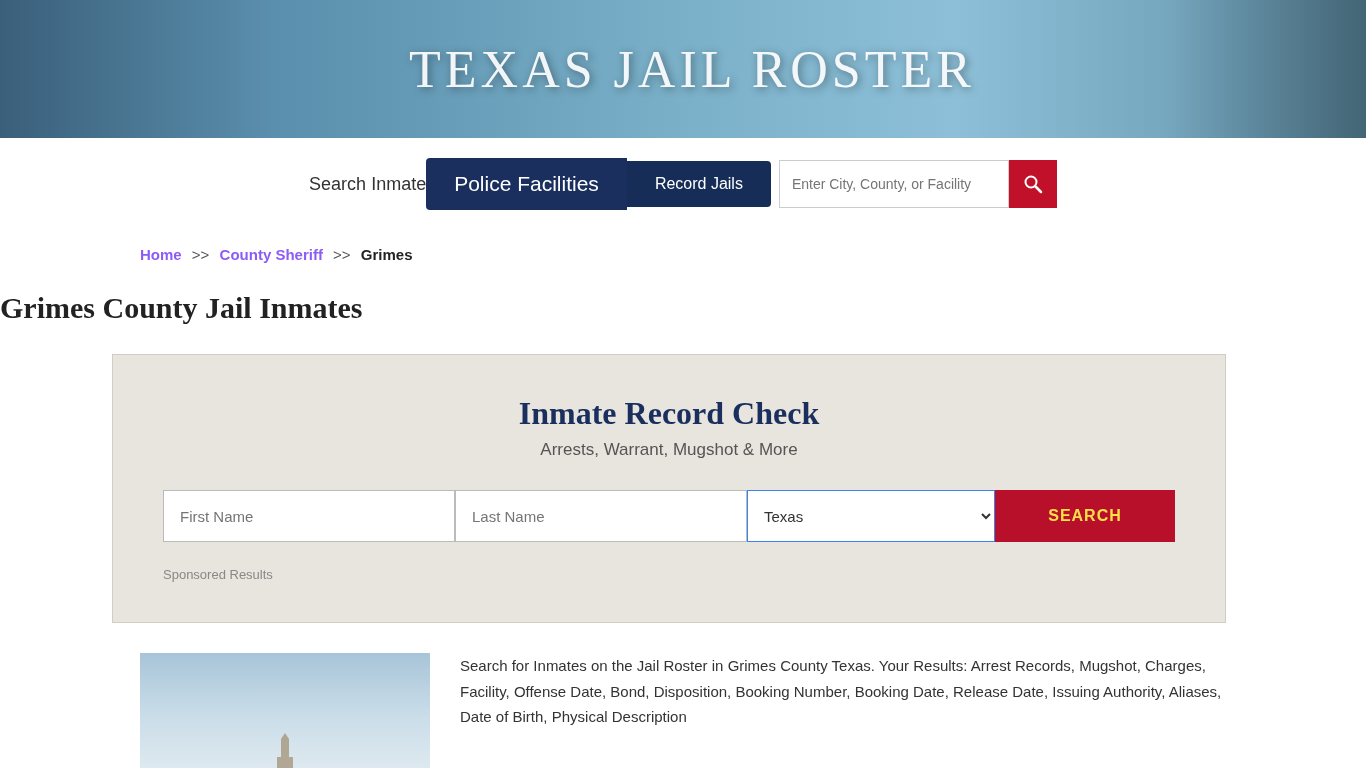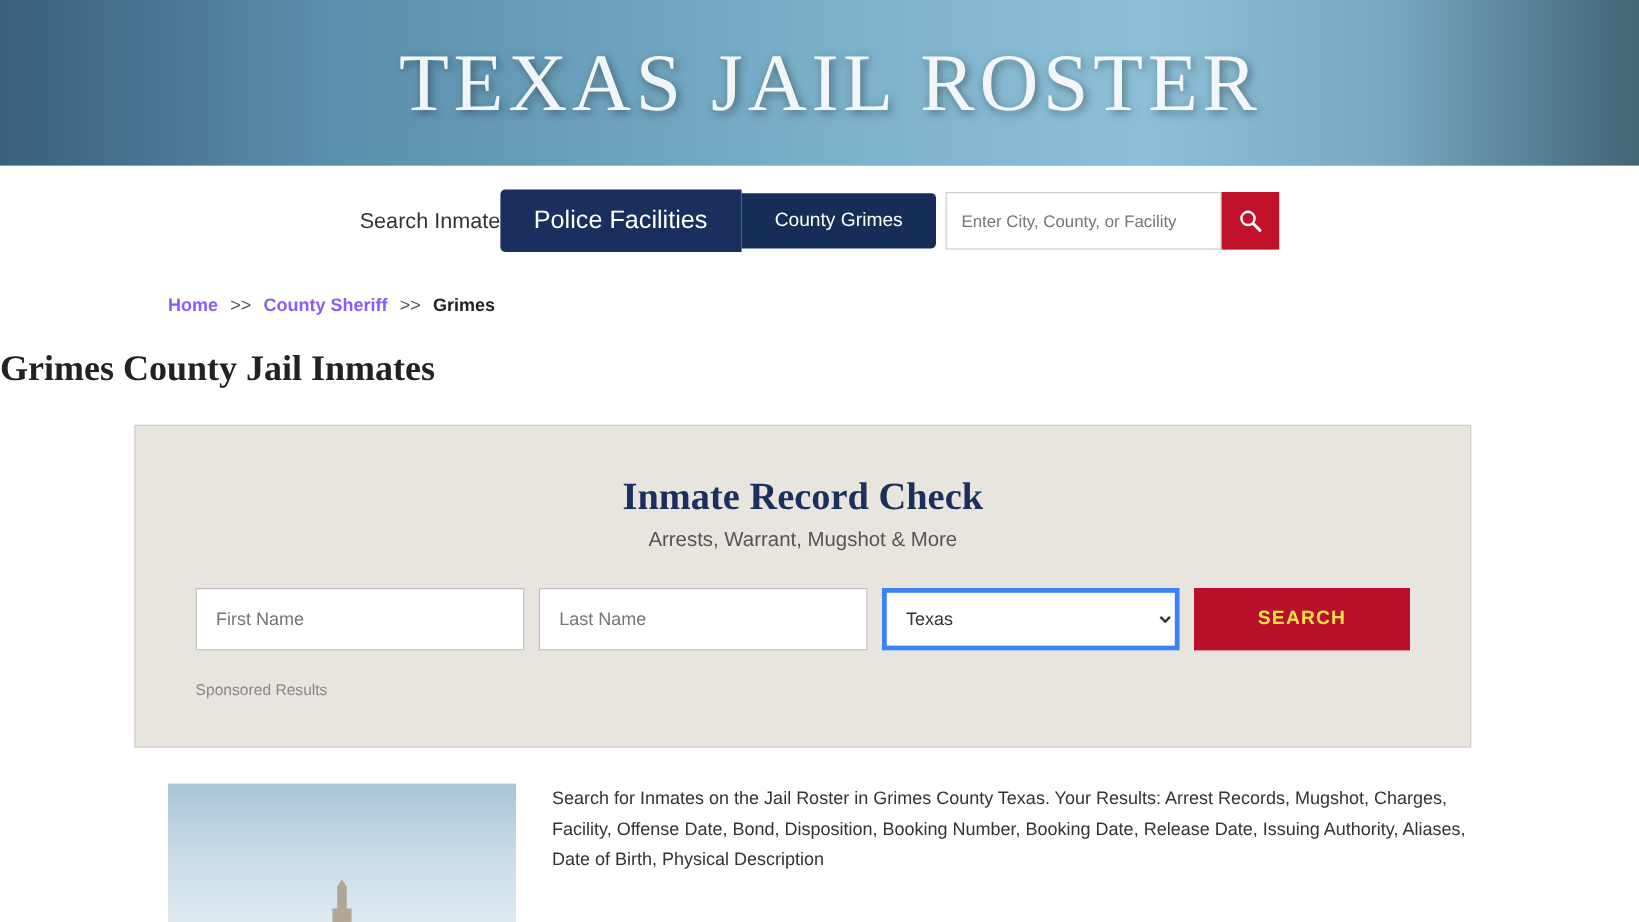--- a/index.html
+++ b/index.html
@@ -17,21 +17,21 @@
       justify-content: center;
     }
     .header-banner .banner-bg {
       position: absolute;
       inset: 0;
       background: linear-gradient(to right, #3a5f7a 0%, #5a8fad 20%, #7ab0c8 50%, #8dc0d8 70%, #6090a8 100%);
     }
     .banner-title {
       position: relative;
       z-index: 2;
-      font-size: 68px;
+      font-size: 52px;
       font-family: 'Palatino Linotype', Palatino, serif;
       color: rgba(255,255,255,0.92);
       letter-spacing: 4px;
       text-shadow: 2px 2px 8px rgba(0,0,0,0.4);
       font-weight: normal;
       margin-left: 18px;
     }
     .banner-title span { text-transform: uppercase; }
     
     .capitol-shape {
@@ -165,39 +165,38 @@
     }
     .record-check-subtitle {
       text-align: center;
       font-size: 17px;
       font-family: Arial, sans-serif;
       color: #555;
       margin-bottom: 30px;
     }
     .record-search-row {
       display: flex;
-      gap: 12px;
       align-items: stretch;
       margin-bottom: 25px;
     }
     .record-input {
       flex: 1;
       height: 52px;
       border: 1px solid #bbb;
       padding: 0 16px;
       font-size: 15px;
       font-family: Arial, sans-serif;
       color: #999;
       background: #fff;
       outline: none;
     }
     .state-select {
       width: 248px;
       height: 52px;
-      border: 4px solid #3b82f6;
+      border: 1px solid #3b82f6;
       padding: 0 12px;
       font-size: 15px;
       font-family: Arial, sans-serif;
       color: #333;
       background: #fff;
       outline: none;
       cursor: pointer;
     }
     .search-btn {
       width: 180px;
@@ -261,21 +260,21 @@
   <div class="keys-shape"></div>
   <div class="banner-title">
     <span>Texas Jail Roster</span>
   </div>
 </div>
 
 <div class="nav-bar">
   <span class="search-inmate-label">Search Inmate</span>
   <div class="nav-right">
     <button class="btn-police">Police Facilities</button>
-    <button class="btn-county active">County Grimes</button>
+    <button class="btn-county active">Record Jails</button>
     <div class="search-box-container">
       <input class="search-facility-input" type="text" placeholder="Enter City, County, or Facility" style="">
       <button class="search-facility-btn">
         <svg width="20" height="20" viewBox="0 0 20 20" fill="white">
           <circle cx="8" cy="8" r="5.5" stroke="white" stroke-width="2" fill="none"></circle>
           <line x1="12.5" y1="12.5" x2="18" y2="18" stroke="white" stroke-width="2.5" stroke-linecap="round"></line>
         </svg>
       </button>
     </div>
   </div>

